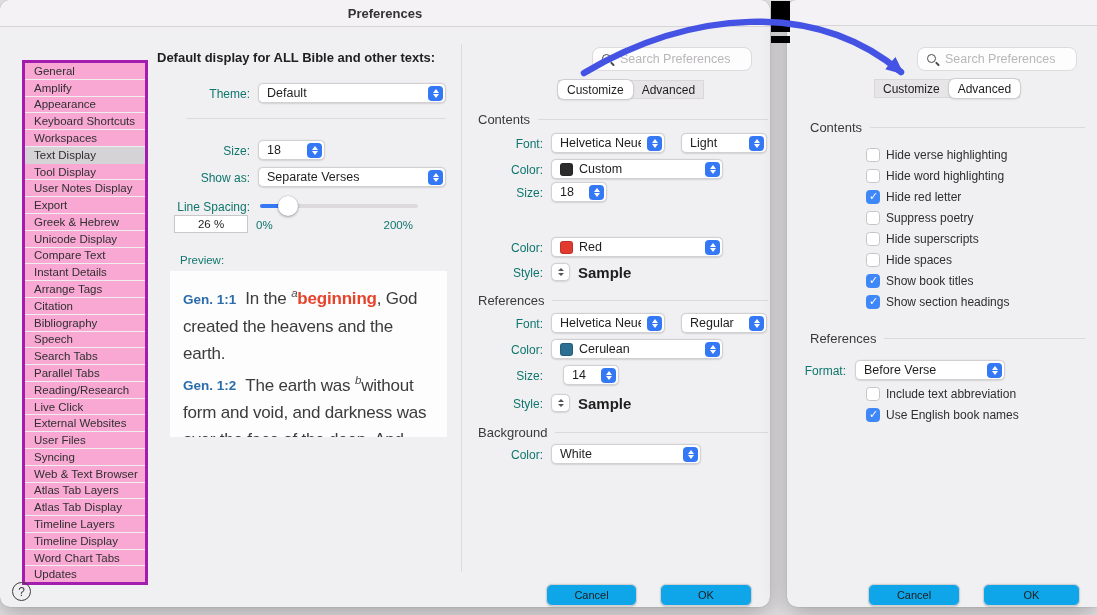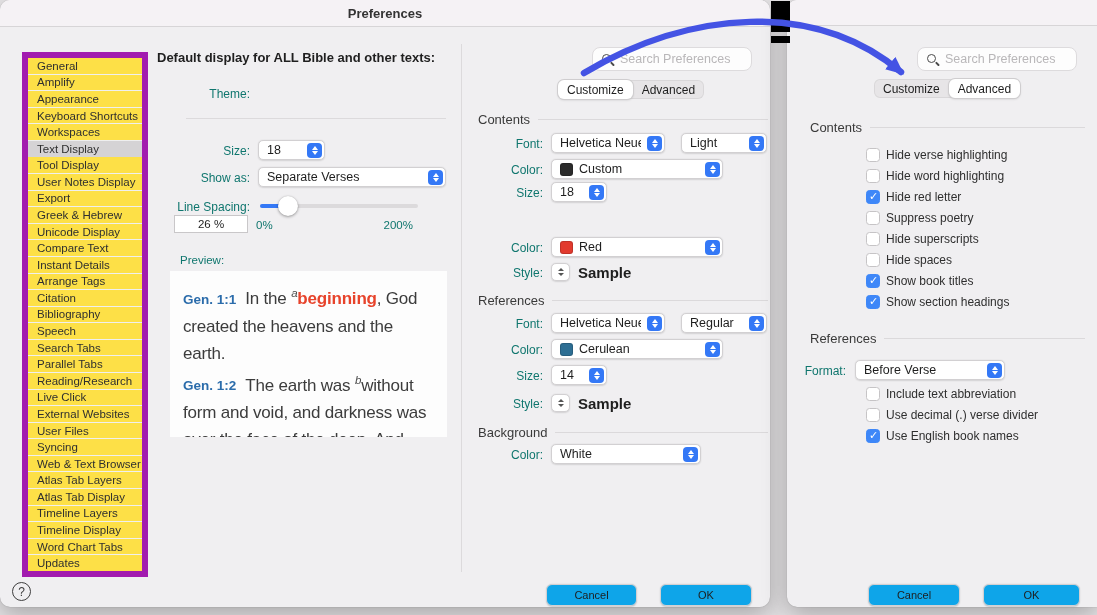--- a/index.html
+++ b/index.html
@@ -11,22 +11,22 @@
   
   .win { position:absolute; background:#f0eff1; box-shadow:0 8px 24px rgba(0,0,0,.28), 0 0 1px rgba(0,0,0,.35); }
   .win-left  { left:0; top:0; width:770px; height:607px; border-radius:10px; }
   .win-right { left:787px; top:0; width:310px; height:607px; border-radius:10px 0 0 10px; }
   .titlebar { position:absolute; left:0; top:0; right:0; height:27px; background:#f5f2f5;
               border-bottom:1px solid #d7d5d7; border-radius:10px 10px 0 0;
               display:flex; align-items:center; justify-content:center; }
   .titlebar span { font-size:13px; font-weight:bold; color:#333; }
 
   
-  .sidebar { position:absolute; left:22px; top:52px; width:126px; height:525px; background:#fde047;
-             border:6px solid #a21caf; display:flex; flex-direction:column; }
+  .sidebar { position:absolute; left:22px; top:60px; width:126px; height:525px; background:#f9a8d4;
+             border:3px solid #a21caf; display:flex; flex-direction:column; }
   .side-item { flex:1; display:flex; align-items:center; padding-left:9px; font-size:11.5px; color:#2f2f2f;
                border-bottom:1px solid #efefef; white-space:nowrap; overflow:hidden; }
   .side-item:last-child { border-bottom:none; }
   .side-item.selected { background:#d5d3d5; border-bottom-color:#d5d3d5; }
 
   
   .lbl { position:absolute; font-size:12px; color:#0f766e; text-align:right; }
   .popup { position:absolute; height:20px; background:#fff; border:1px solid #d2d0d2; border-radius:5px;
            box-shadow:0 .5px 1.5px rgba(0,0,0,.12); display:flex; align-items:center; padding:0 2px 0 8px; }
   .popup .ptxt { flex:1; font-size:12.5px; color:#1e1e1e; white-space:nowrap; overflow:hidden; }
@@ -57,21 +57,21 @@
   
   .searchbox { position:absolute; height:24px; background:#fdfdfd; border:1px solid #dddbdd; border-radius:8px; }
   .searchbox input { position:absolute; inset:0; border:none; outline:none; background:transparent; width:100%;
                      padding:0 6px 0 27px; font-size:12.5px; color:#333; font-family:inherit; }
   .searchbox input::placeholder { color:#b9b7b9; }
   .mag { position:absolute; left:9px; top:6px; width:9px; height:9px; border:1.6px solid #4a4a4a; border-radius:50%; }
   .mag::after { content:""; position:absolute; left:7px; top:8px; width:5px; height:1.8px; background:#4a4a4a;
                 transform:rotate(45deg); border-radius:1px; }
 
   
-  .seg { position:absolute; height:19px; background:#e7e5e7; border-radius:6px; display:flex; align-items:stretch;
+  .seg { position:absolute; height:19px; background:#e7e5e7; border-radius:0; display:flex; align-items:stretch;
          box-shadow:inset 0 0 0 1px rgba(0,0,0,.06); }
   .seg .segment { display:flex; align-items:center; padding:0 9px; font-size:12px; color:#1e1e1e; border-radius:6px; }
   .seg .segment.sel { background:#fff; box-shadow:0 0 0 1px #cfcdcf, 0 1px 2.5px rgba(0,0,0,.18); }
 
   
   .check-col { position:absolute; display:flex; flex-direction:column; }
   .check-row { height:21px; display:flex; align-items:center; }
   .checkbox { width:14px; height:14px; border-radius:3.5px; background:#fff; border:1px solid #c6c4c6;
               margin-right:6px; flex:none; position:relative; }
   .check-row.checked .checkbox { background:#3e87f8; border-color:#3e87f8; }
@@ -208,20 +208,27 @@
         <span>Word Chart Tabs</span>
       </div>
         <div class="side-item">
         <span>Updates</span>
       </div>
       </div>
 
     <div class="lbl" style="left:157px; top:50px; font-size:13px; font-weight:bold; text-align:left; color:#1f1f1f;">Default display for ALL Bible and other texts:</div>
 
     <div class="lbl" style="left:157px; top:87px; width:93px;">Theme:</div>
+    <div class="popup" style="left:258px; top:83px; width:188px;">
+      <span class="ptxt">Default</span>
+      <span class="stepper">
+          <i class="up"></i>
+          <i class="dn"></i>
+        </span>
+    </div>
     <div class="divider-h" style="left:186px; top:118px; width:260px;"></div>
 
     <div class="lbl" style="left:157px; top:144px; width:93px;">Size:</div>
     <div class="popup" style="left:258px; top:140px; width:67px;">
       <span class="ptxt">18</span>
       <span class="stepper">
           <i class="up"></i>
           <i class="dn"></i>
         </span>
     </div>
@@ -339,21 +346,21 @@
     <div class="lbl" style="left:463px; top:343px; width:80px;">Color:</div>
     <div class="popup" style="left:551px; top:339px; width:172px;">
       <span class="swatch" style="background-color: rgb(45, 110, 147);"></span>
       <span class="ptxt">Cerulean</span>
       <span class="stepper">
           <i class="up"></i>
           <i class="dn"></i>
         </span>
     </div>
     <div class="lbl" style="left:463px; top:369px; width:80px;">Size:</div>
-    <div class="popup" style="left:551px; top:365px; width:56px;align-items:center;">
+    <div class="popup" style="left:563px; top:365px; width:56px;align-items:center;">
       <span class="ptxt">14</span>
       <span class="stepper">
           <i class="up"></i>
           <i class="dn"></i>
         </span>
     </div>
     <div class="lbl" style="left:463px; top:397px; width:80px;">Style:</div>
     <div class="mini-step" style="left:551px; top:394px;">
         <i class="up"></i>
         <i class="dn"></i>
@@ -440,24 +447,20 @@
       <span class="ptxt">Before Verse</span>
       <span class="stepper">
           <i class="up"></i>
           <i class="dn"></i>
         </span>
     </div>
     <div class="check-col" style="left:79px; top:383px;">
         <div class="check-row">
         <span class="checkbox"></span>
         <span class="clabel">Include text abbreviation</span>
-      </div>
-        <div class="check-row">
-        <span class="checkbox"></span>
-        <span class="clabel">Use decimal (.) verse divider</span>
       </div>
         <div class="check-row checked">
         <span class="checkbox"></span>
         <span class="clabel">Use English book names</span>
       </div>
       </div>
 
     <div class="btn" style="left:81px; top:584px; width:92px;">Cancel</div>
     <div class="btn" style="left:196px; top:584px; width:97px;">OK</div>
   </div>

